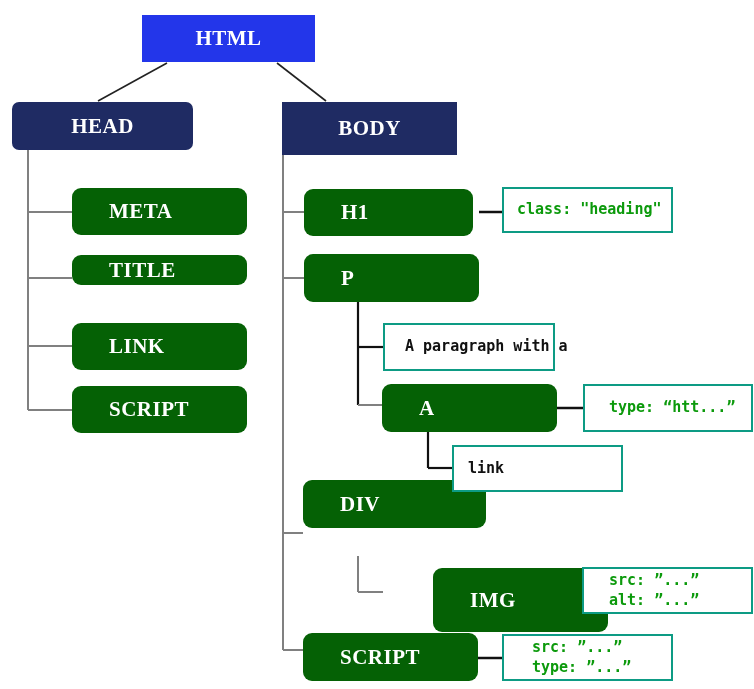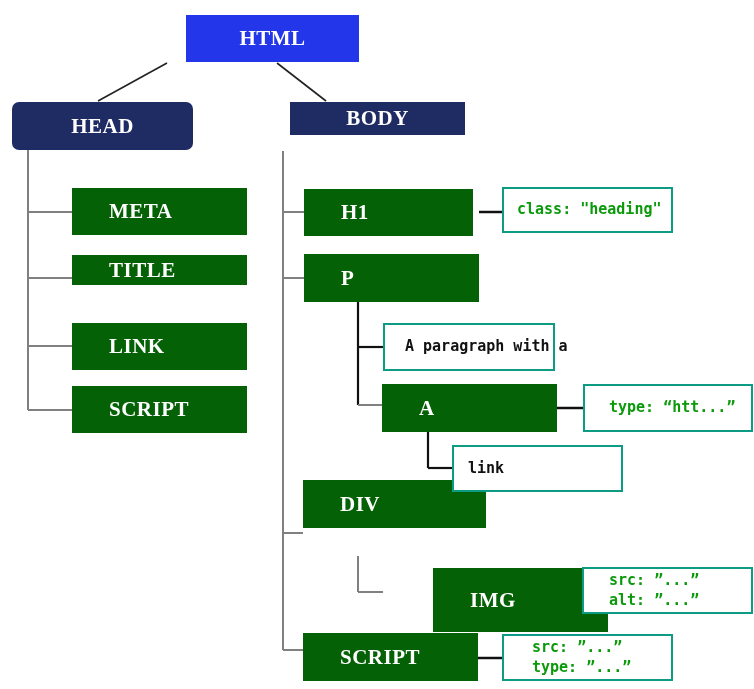--- a/index.html
+++ b/index.html
@@ -29,21 +29,21 @@
   .node {
     position: absolute;
     display: flex;
     align-items: center;
     color: #ffffff;
     font-weight: 700;
     font-size: 21px;
     letter-spacing: 0.5px;
   }
   .node.centered { justify-content: center; }
-  .node.padded { padding-left: 37px; }
+  .node.padded { padding-left: 37px; border-radius: 9px; }
   .node.root    { background: var(--root-fill); }
   .node.section { background: var(--section-fill); }
   .node.element { background: var(--element-fill); }
   .annotation {
     position: absolute;
     display: flex;
     flex-direction: column;
     justify-content: center;
     background: #ffffff;
     border: 2px solid var(--annotation-border);
@@ -87,27 +87,27 @@
 
     <line x1="358" y1="556" x2="358" y2="592" style="stroke:var(--tree-line);stroke-width:2"></line>
     <line x1="358" y1="592" x2="383" y2="592" style="stroke:var(--tree-line);stroke-width:2"></line>
 
     <line x1="479" y1="212" x2="502" y2="212" style="stroke:var(--connector-line);stroke-width:2.5"></line>
     <line x1="557" y1="408" x2="583" y2="408" style="stroke:var(--connector-line);stroke-width:2.5"></line>
     <line x1="558" y1="591" x2="582" y2="591" style="stroke:var(--connector-line);stroke-width:2.5"></line>
     <line x1="478" y1="658" x2="502" y2="658" style="stroke:var(--connector-line);stroke-width:2.5"></line>
   </svg>
 
-  <div class="node root centered" style="left:142px; top:15px;  width:173px; height:47px;margin-left:44px;">
+  <div class="node root centered" style="left:142px; top:15px;  width:173px; height:47px;">
       <span>HTML</span>
     </div>
   <div class="node section centered" style="left:12px;  top:102px; width:181px; height:48px;border-radius:7px;">
       <span>HEAD</span>
     </div>
-  <div class="node section centered" style="left:290px; top:102px; width:175px; height:33px;text-align:right;">
+  <div class="node section centered" style="left:282px; top:102px; width:175px; height:53px;text-align:right;">
       <span>BODY</span>
     </div>
 
   <div class="node element padded" style="left:72px;  top:188px; width:175px; height:47px;">
       <span>META</span>
     </div>
   <div class="node element padded" style="left:72px;  top:255px; width:175px; height:30px;">
       <span>TITLE</span>
     </div>
   <div class="node element padded" style="left:72px;  top:323px; width:175px; height:47px;">

